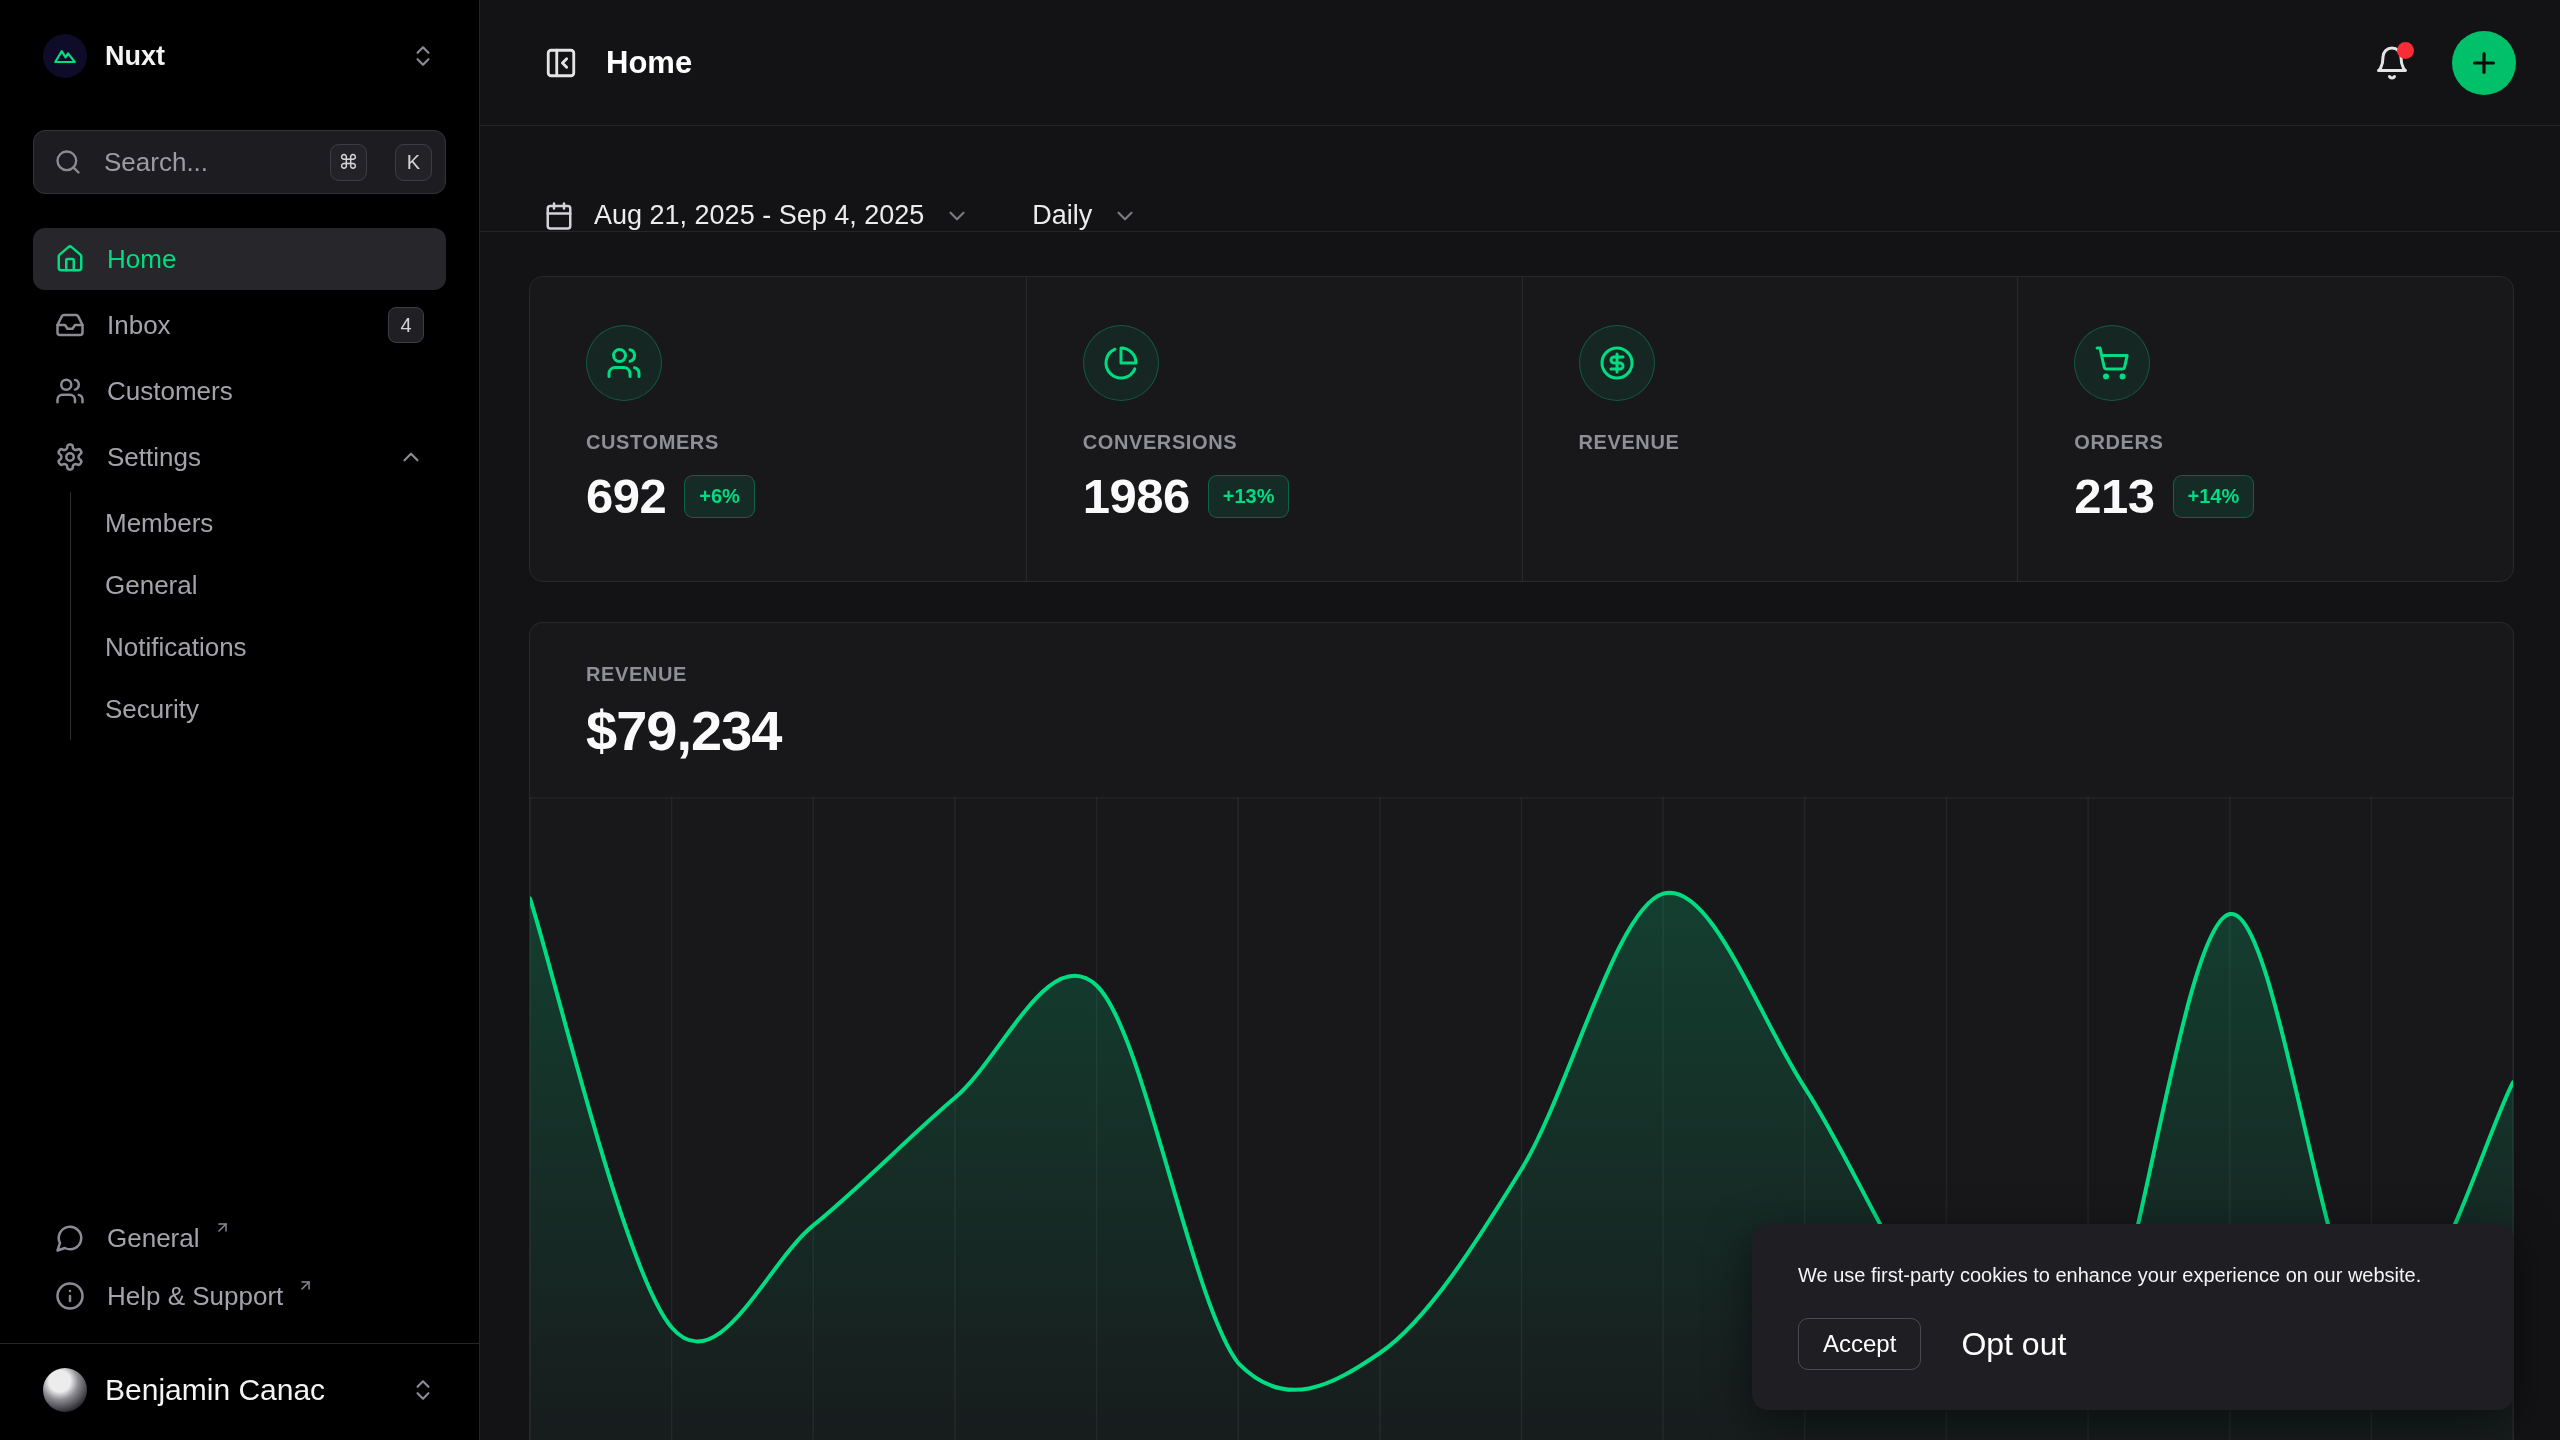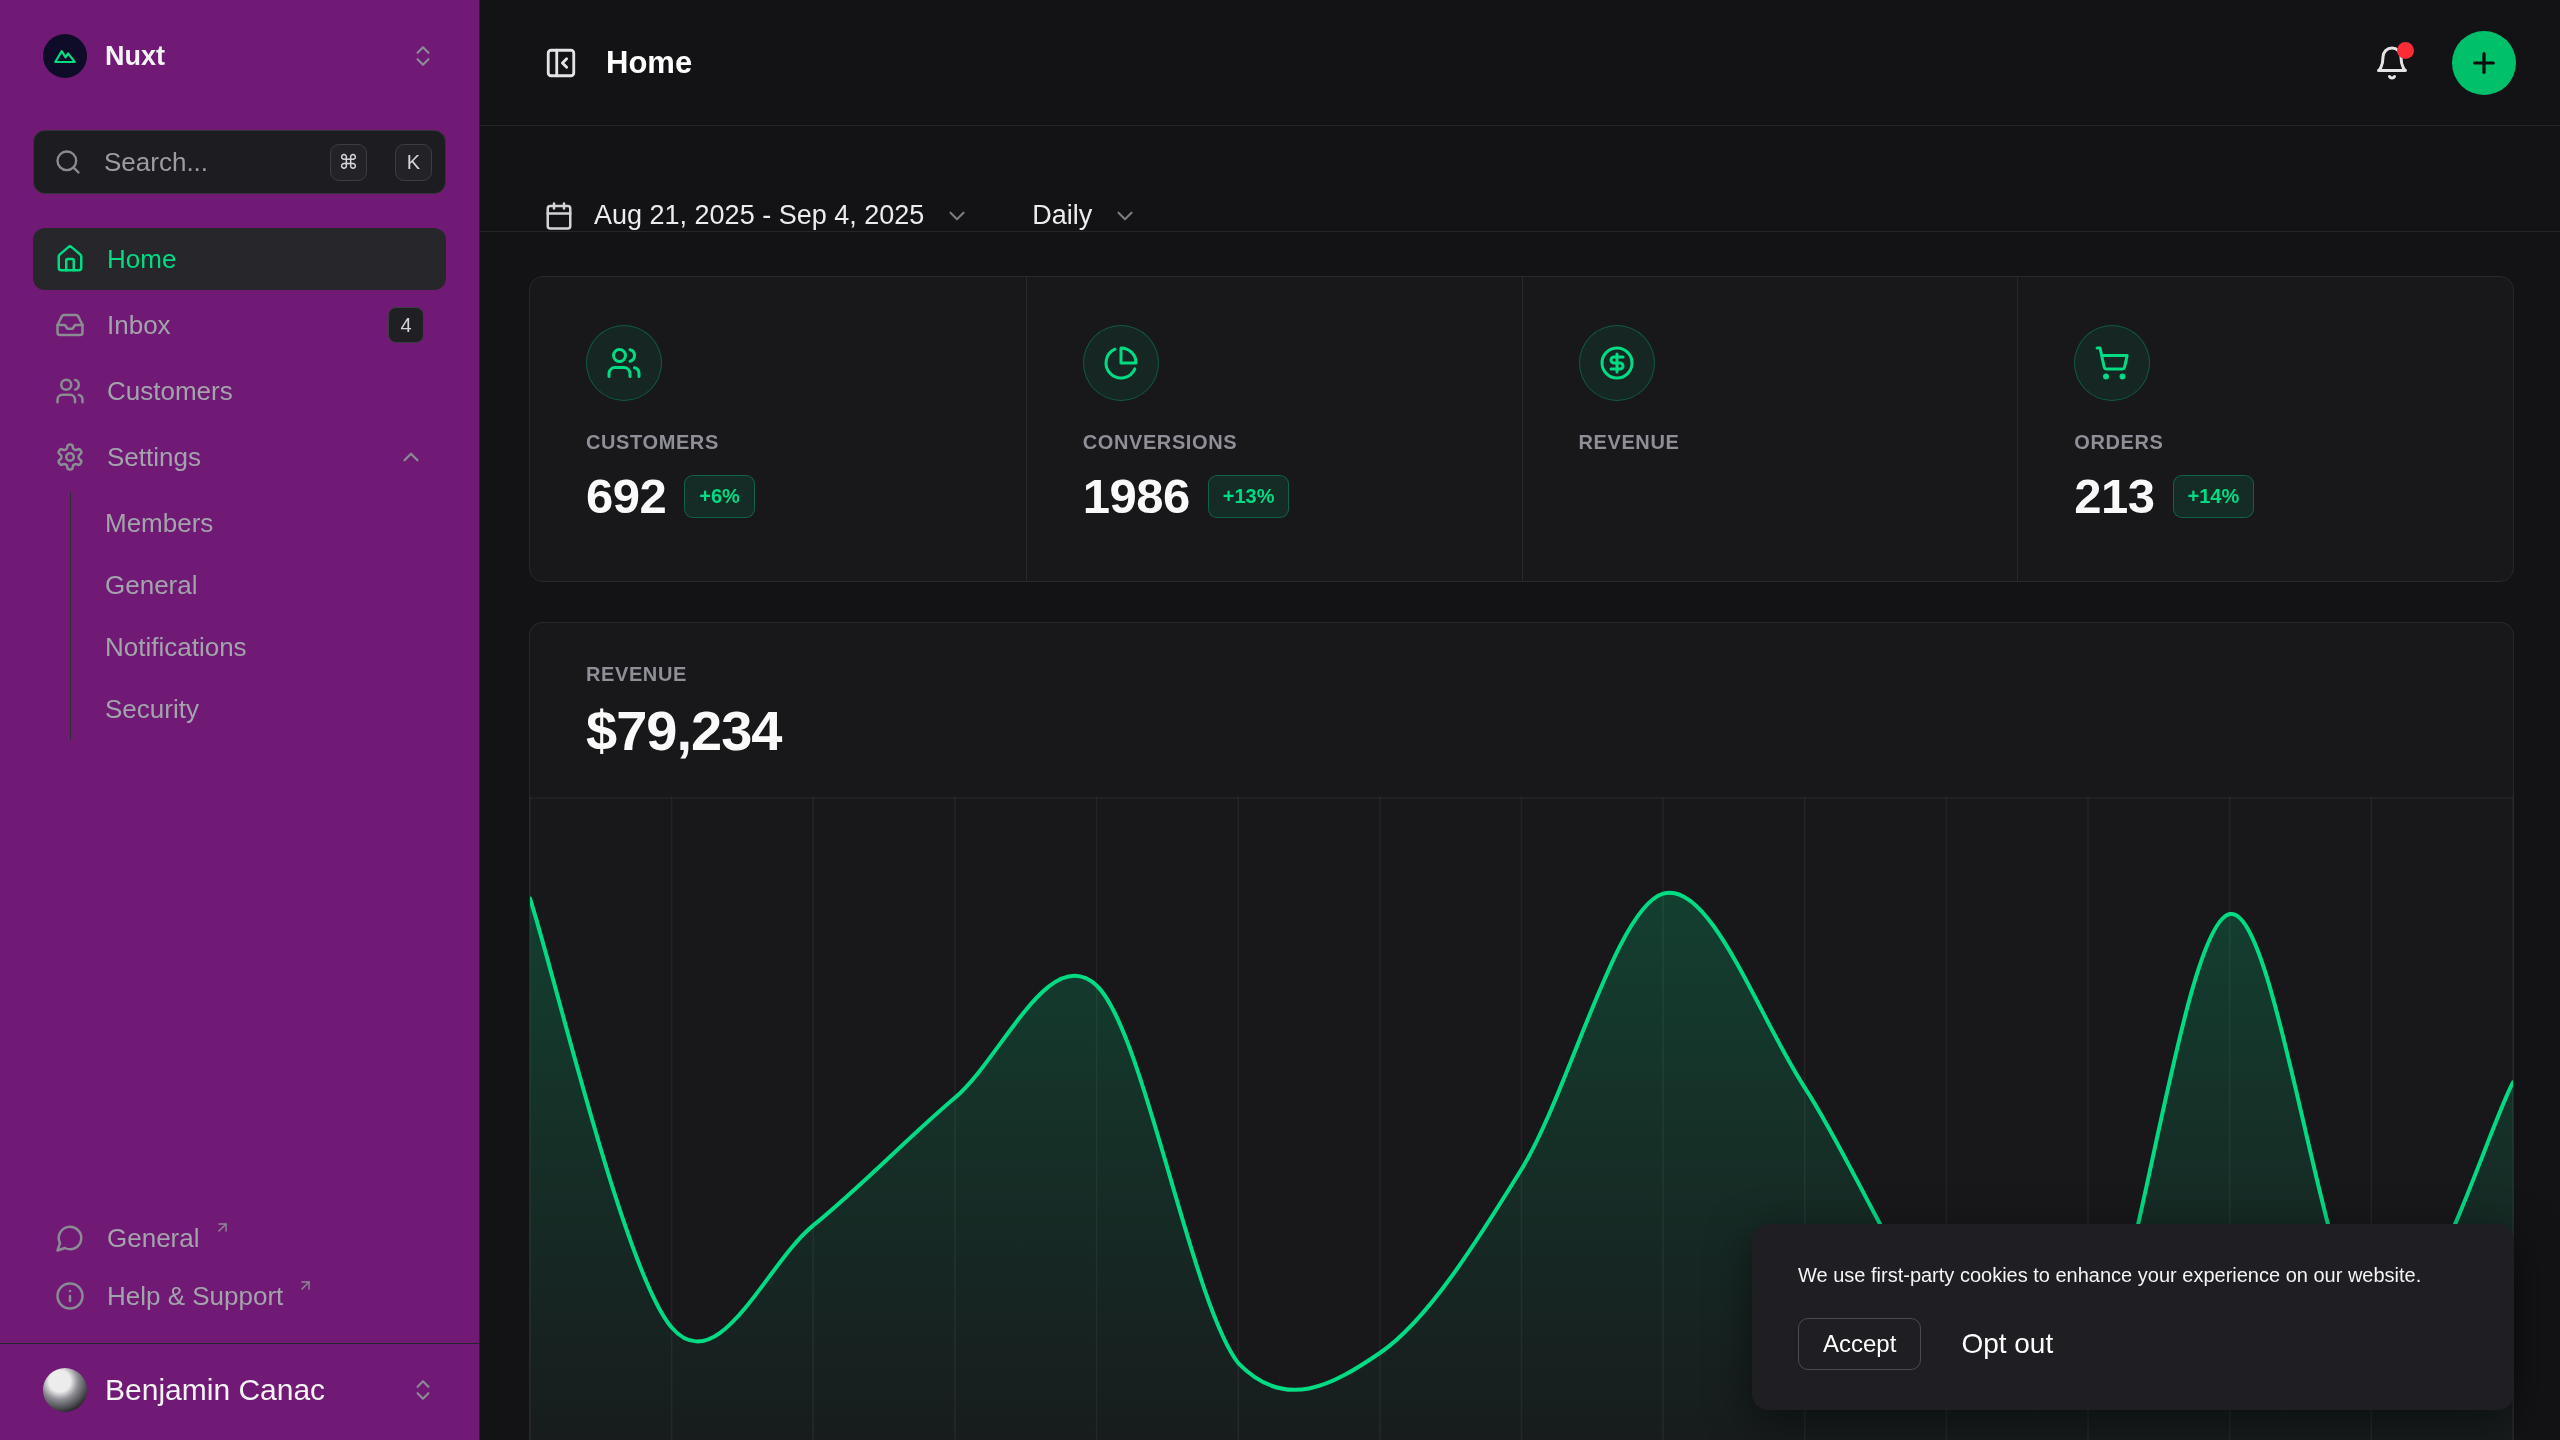--- a/index.html
+++ b/index.html
@@ -6,21 +6,21 @@
   html,body { width:2560px; height:1440px; overflow:hidden; }
   body {
     background:#131316; color:#fff;
     font-family:"Liberation Sans", sans-serif;
     -webkit-font-smoothing:antialiased;
   }
   .app { display:flex; width:100%; height:100%; }
 
   
   aside {
-    width:480px; min-width:480px; background:#701a75;
+    width:480px; min-width:480px; background:#000000;
     border-right:1px solid #26262a;
     display:flex; flex-direction:column;
     padding:26px 33px 22px;
   }
   .org { display:flex; align-items:center; gap:18px; padding:8px 10px; }
   .logo {
     width:44px; height:44px; border-radius:50%; background:#0e0c28;
     display:flex; align-items:center; justify-content:center; flex:0 0 auto;
   }
   .org-name { font-size:27px; font-weight:700; color:#f4f4f5; }
@@ -148,21 +148,21 @@
     box-shadow:0 12px 44px rgba(0,0,0,0.5); z-index:20;
   }
   .cookie p { font-size:20px; line-height:1.5; color:#f4f4f5; }
   .cookie-actions { margin-top:28px; display:flex; align-items:center; gap:40px; }
   .btn-accept {
     border:1px solid #4a4a52; border-radius:10px; padding:11px 24px;
     font-size:24px; color:#fff; background:transparent; cursor:pointer;
     font-family:"Liberation Sans", sans-serif;
   }
   .btn-optout {
-    border:none; background:transparent; font-size:28px; color:#fff; cursor:pointer;
+    border:none; background:transparent; font-size:32px; color:#fff; cursor:pointer;
     font-family:"Liberation Sans", sans-serif;
   }
   .ic { display:block; }
 </style>
 </head>
 <body>
 
 <div class="app">
 
   <aside>

